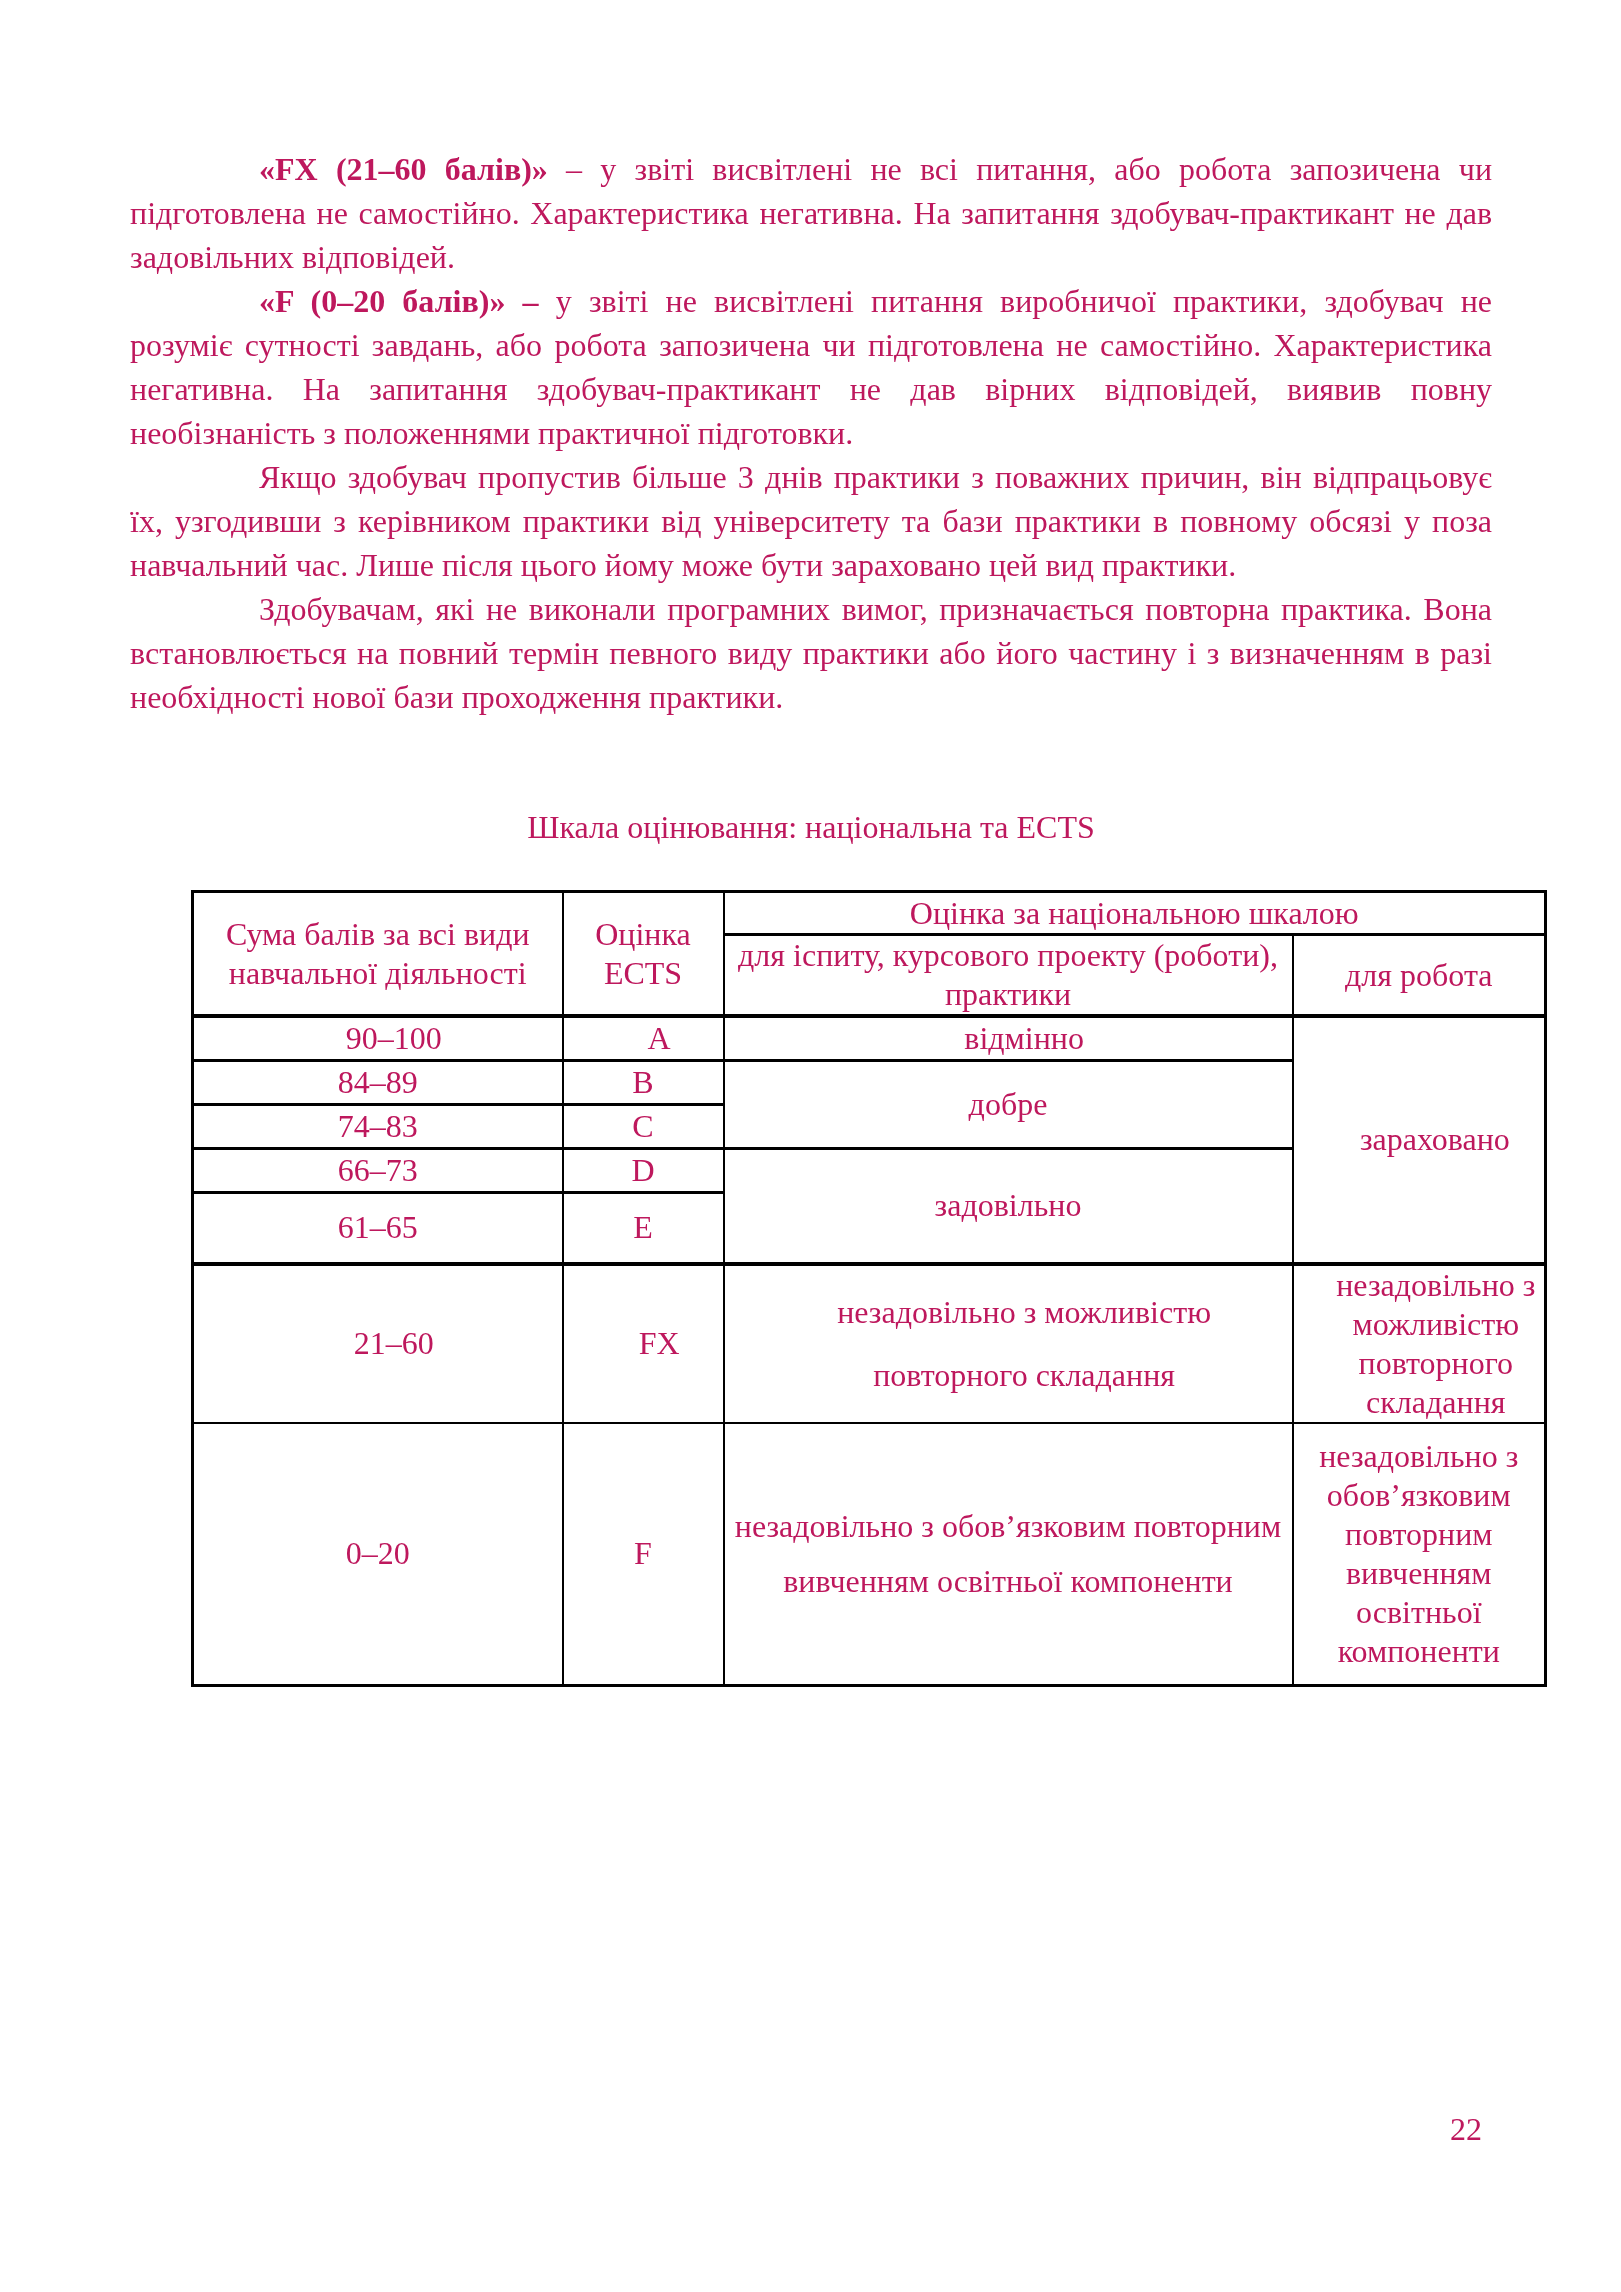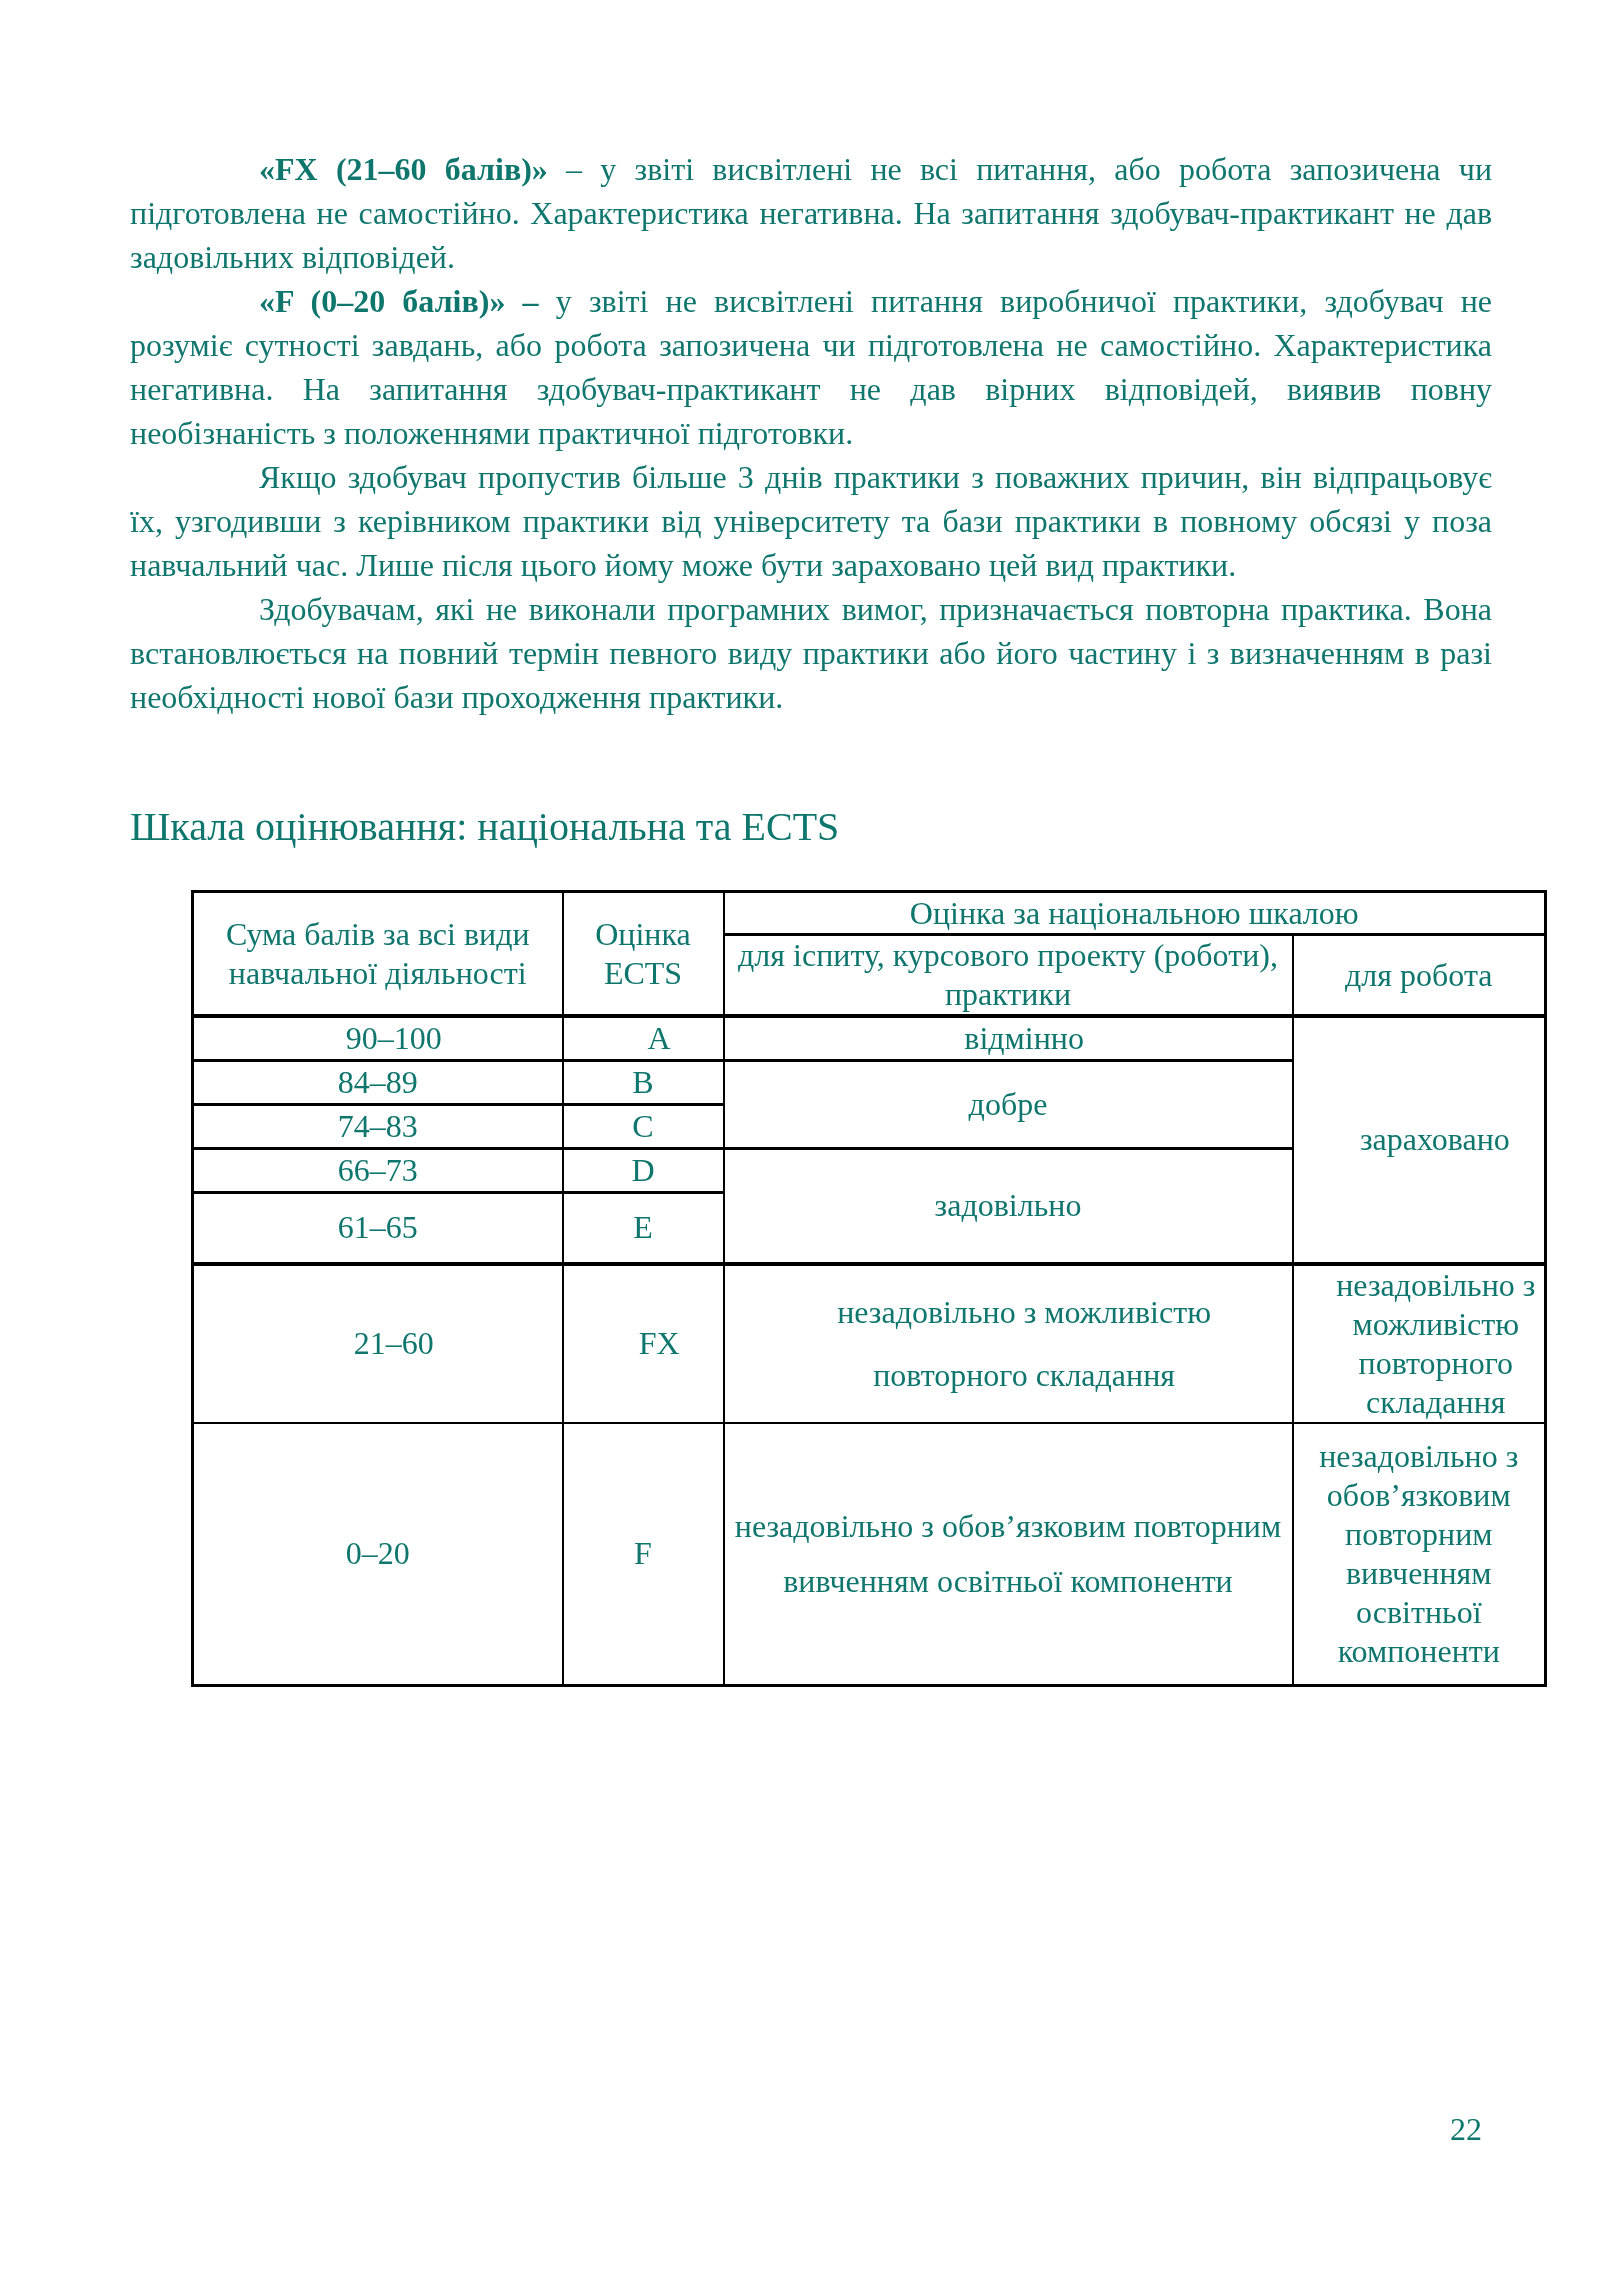--- a/index.html
+++ b/index.html
@@ -4,40 +4,41 @@
 <style>
   * { box-sizing: border-box; }
   html, body { margin: 0; padding: 0; background: #ffffff; }
   .page {
     position: relative;
     width: 1621px;
     height: 2224px;
     background: #ffffff;
     overflow: hidden;
     font-family: "Liberation Serif", serif;
-    color: #0f766e;
+    color: #be185d;
   }
   .content {
     position: absolute;
     left: 130px;
     top: 147px;
     width: 1362px;
   }
   .par {
     margin: 0;
     font-size: 32px;
     line-height: 44px;
     text-align: justify;
     text-indent: 129px;
   }
   .lead { font-weight: bold; }
   .table-title {
     margin: 86px 0 0 0;
-    font-size: 40px;
+    font-size: 32px;
     font-weight: normal;
+    text-align: center;
     text-indent: 0;
     line-height: 44px;
   }
   table.grade {
     border-collapse: collapse;
     table-layout: fixed;
     width: 1353px;
     margin: 41px 0 0 61px;
     border: 3.9px solid #000;
   }

